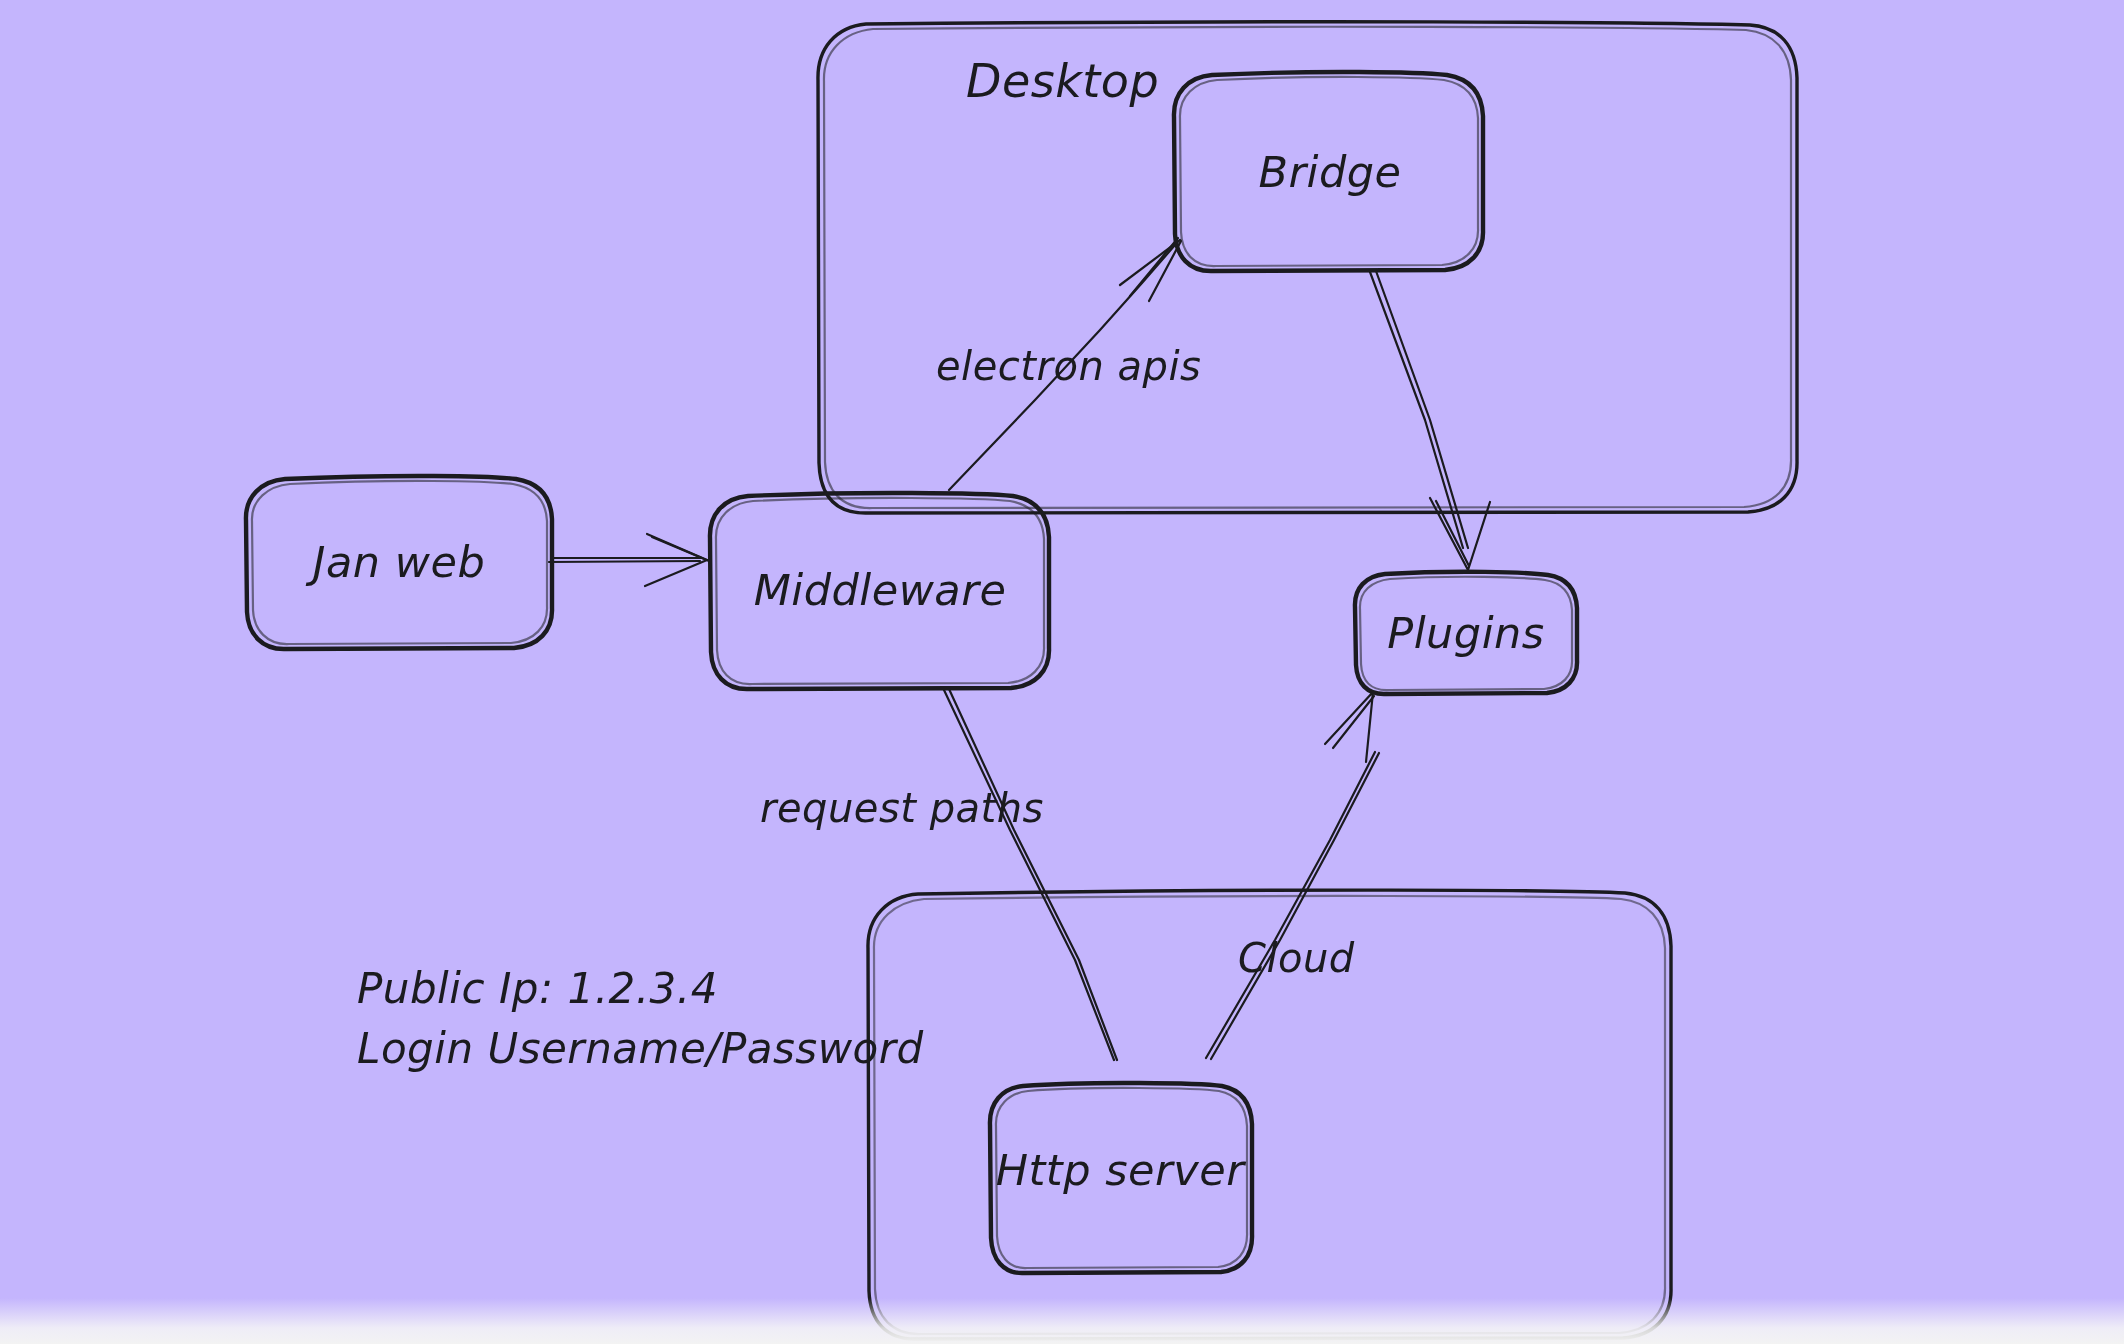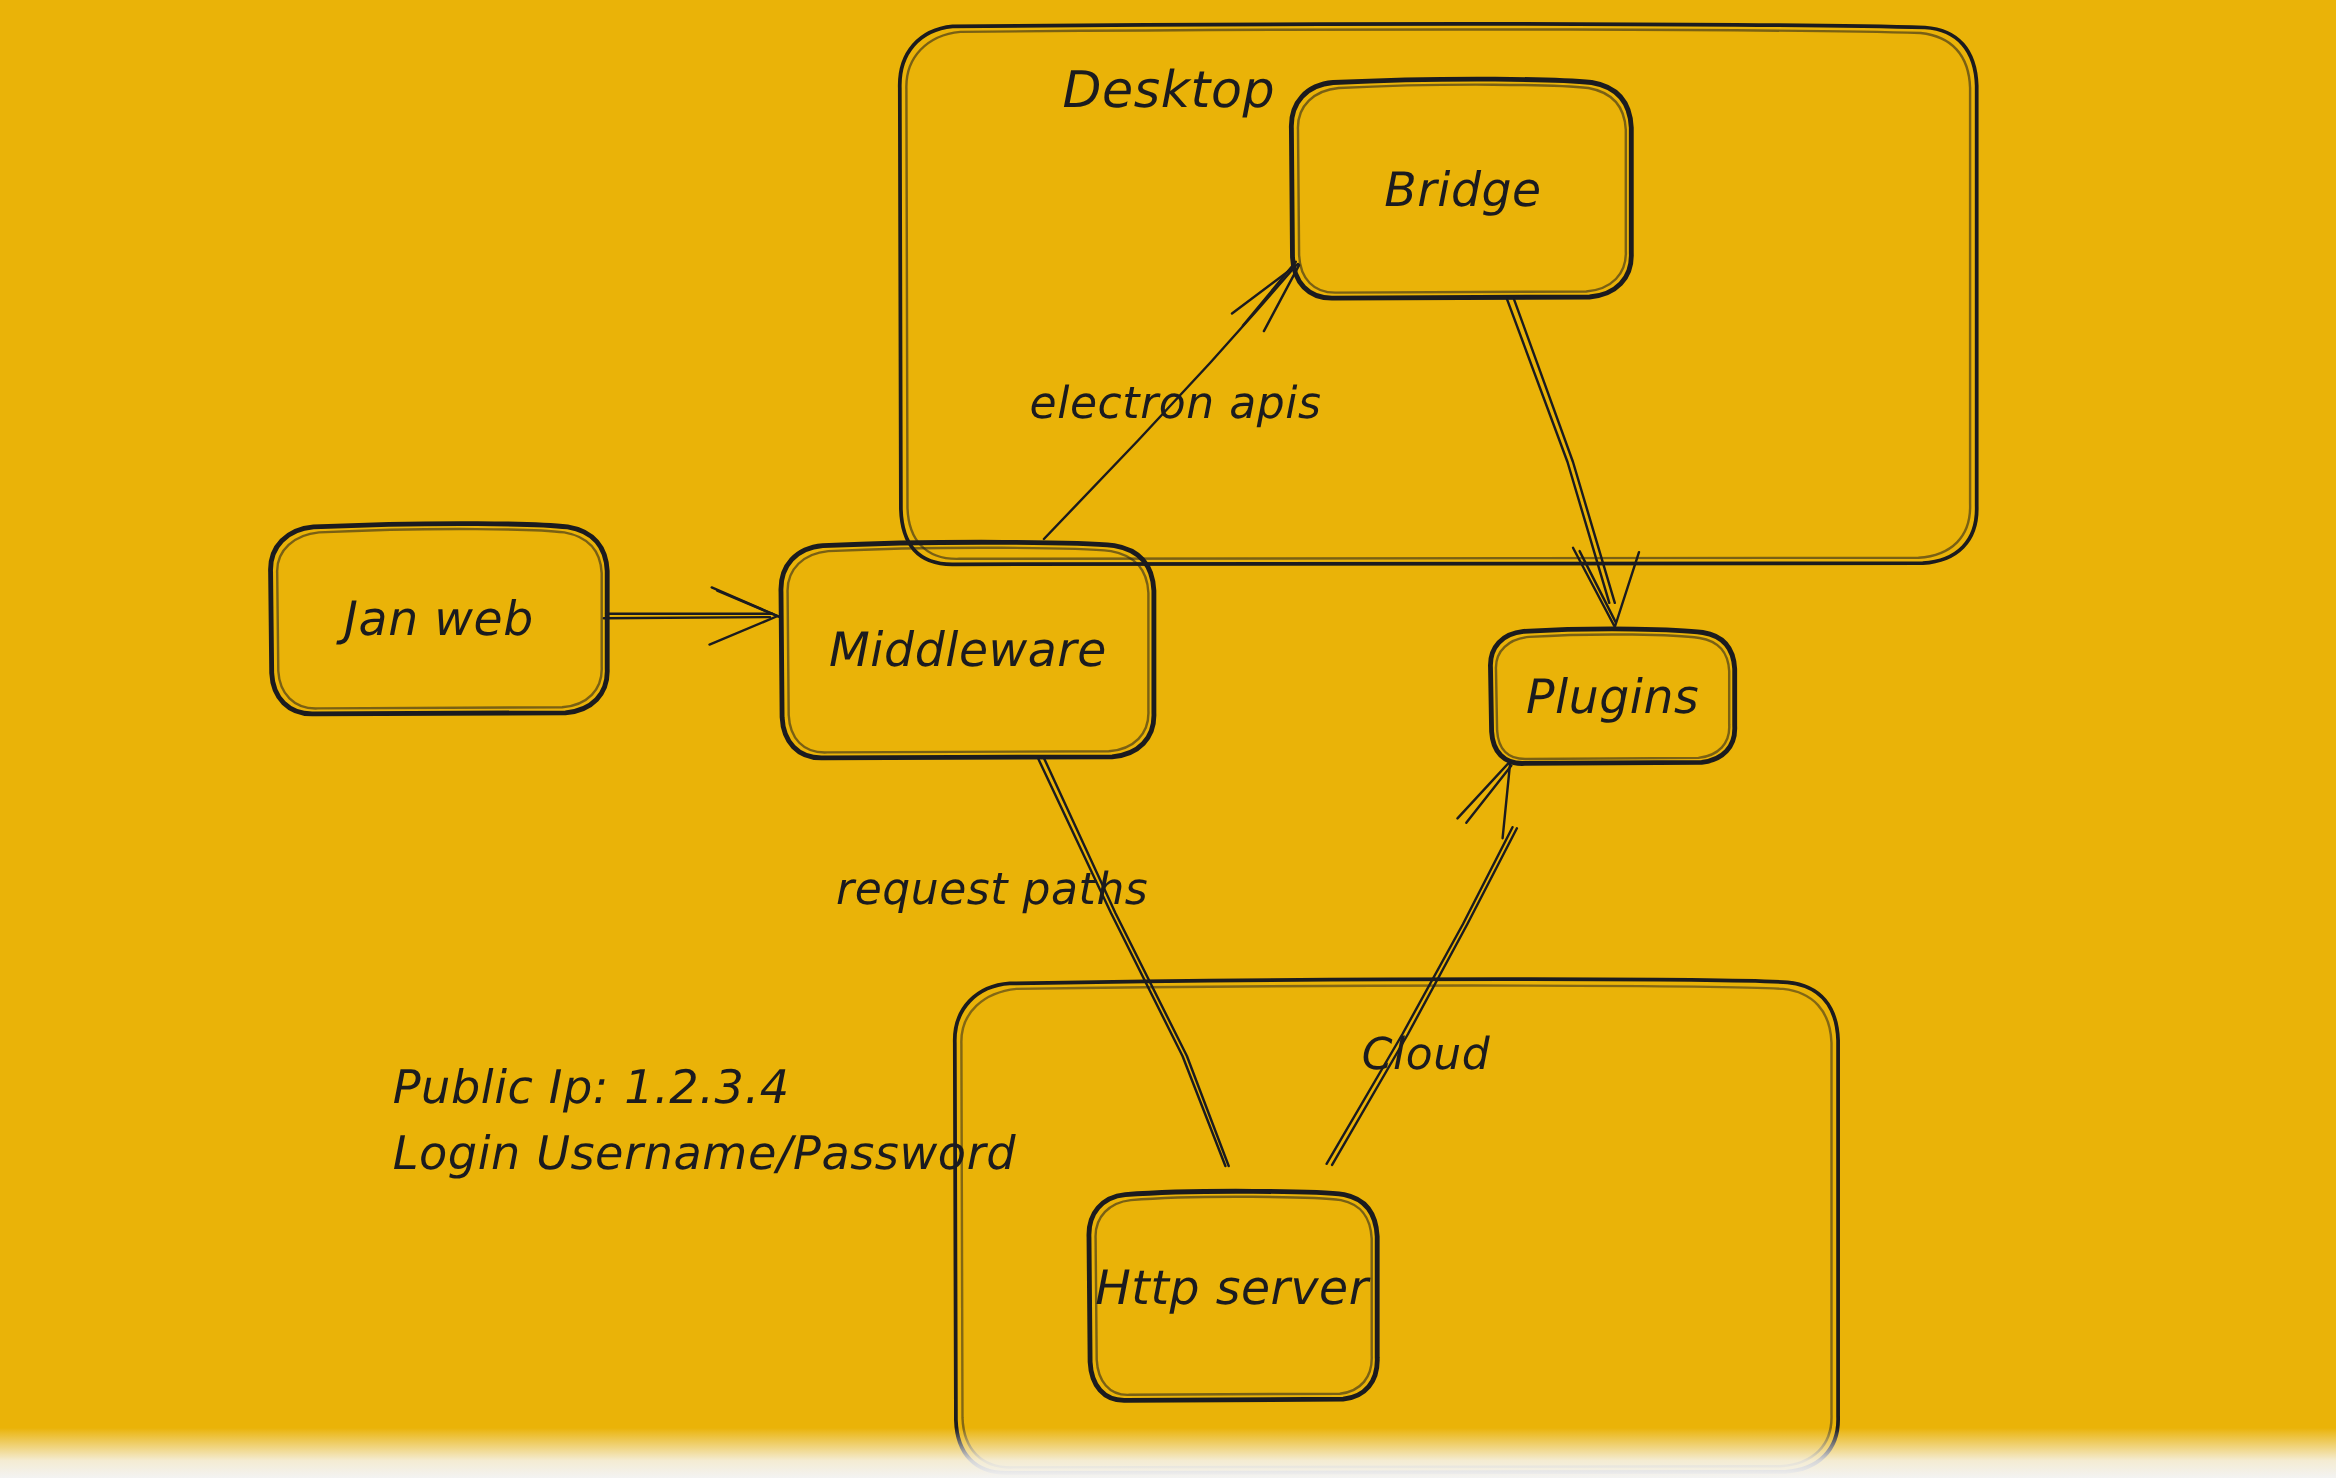--- a/index.html
+++ b/index.html
@@ -13,21 +13,21 @@
     height: 1344px;
     overflow: hidden;
     font-family: "DejaVu Sans", sans-serif;
     position: relative;
   }
   #canvas {
     position: absolute;
     top: 0; left: 0;
     width: 2124px;
     height: 1344px;
-    background: #eab308;
+    background: #c4b5fd;
   }
   .bottom-fade {
     position: absolute;
     left: 0;
     bottom: 0;
     width: 2124px;
     height: 46px;
     background: linear-gradient(to bottom, rgba(255,255,255,0) 0%, rgba(246,246,246,0.85) 65%, rgba(243,243,243,1) 100%);
     pointer-events: none;
   }

